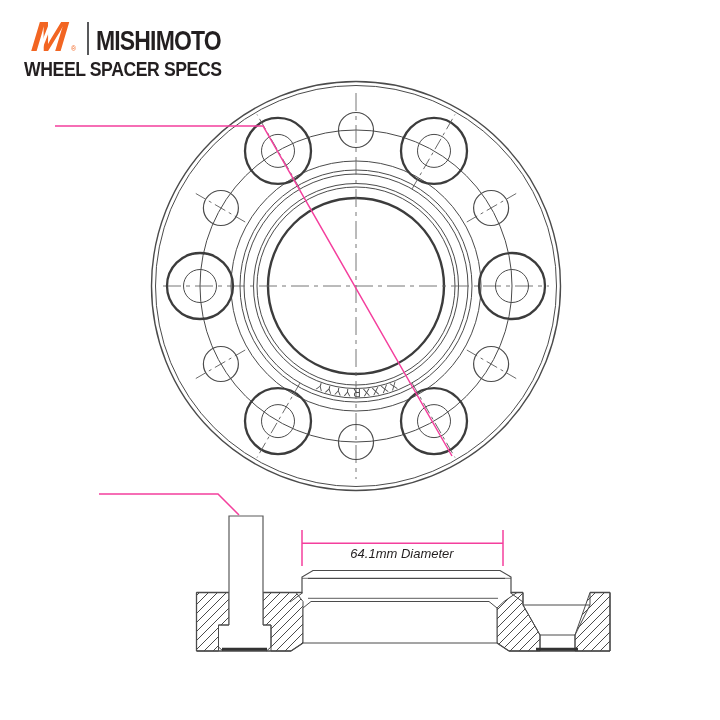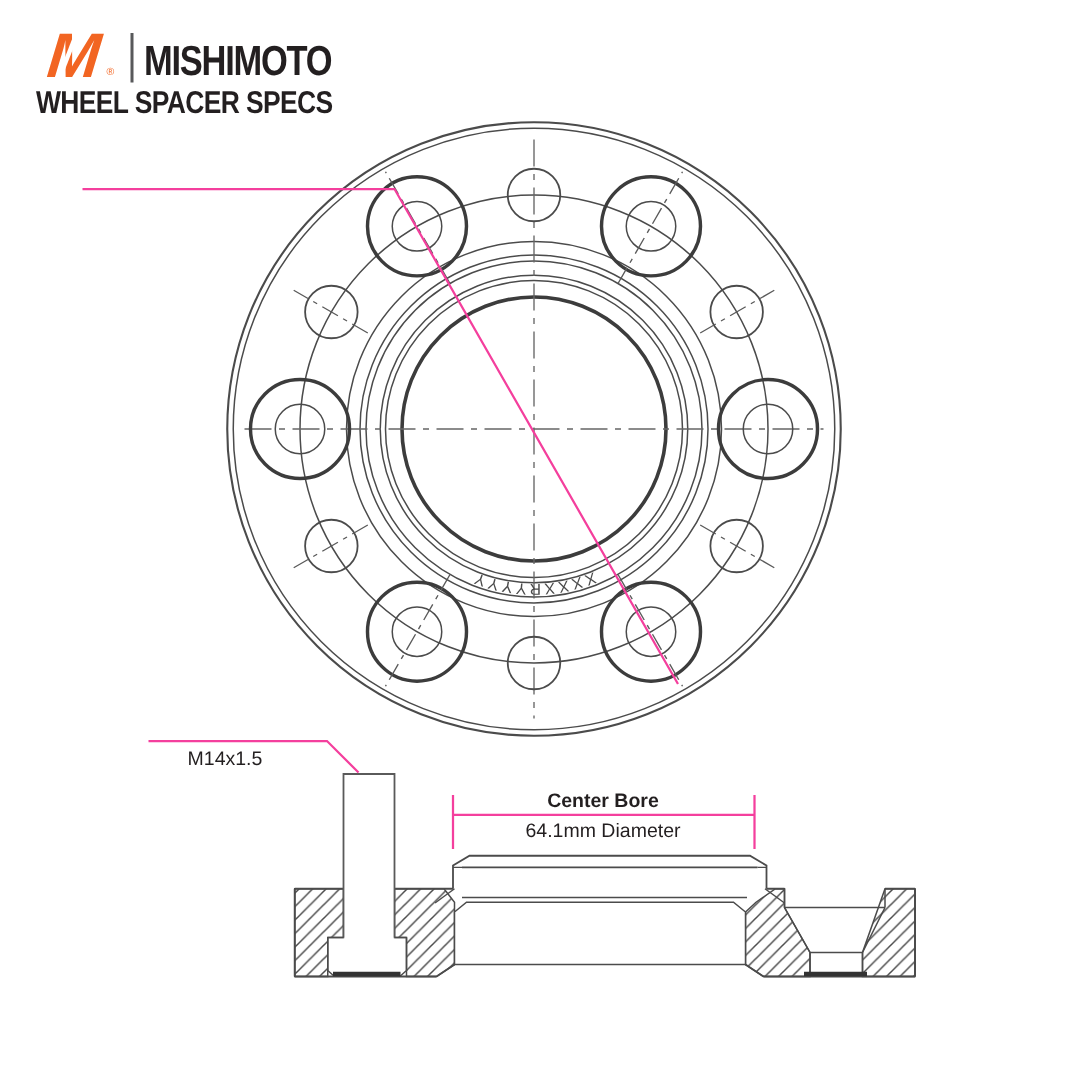--- a/index.html
+++ b/index.html
@@ -163,17 +163,15 @@
       <path d="M99,494 H218 L239,515"></path>
       <g>
         <path d="M302,543.3 H503"></path>
         <path d="M302,530 V566"></path>
         <path d="M503,530 V566"></path>
       </g>
     </g>
   </svg>
 
 
-  <div class="abs val w200" style="left:50px;top:498px;">M14x1.5</div>
 
-  <div class="abs lbl w200" style="left:302px;top:526px;">Center Bore</div>
-  <div class="abs val w200" style="left:302px;top:546px;">64.1mm Diameter</div>
+  <div class="abs val w200" style="left:302px;top:546px;font-style:italic;">64.1mm Diameter</div>
 </div>
 
 </body></html>

